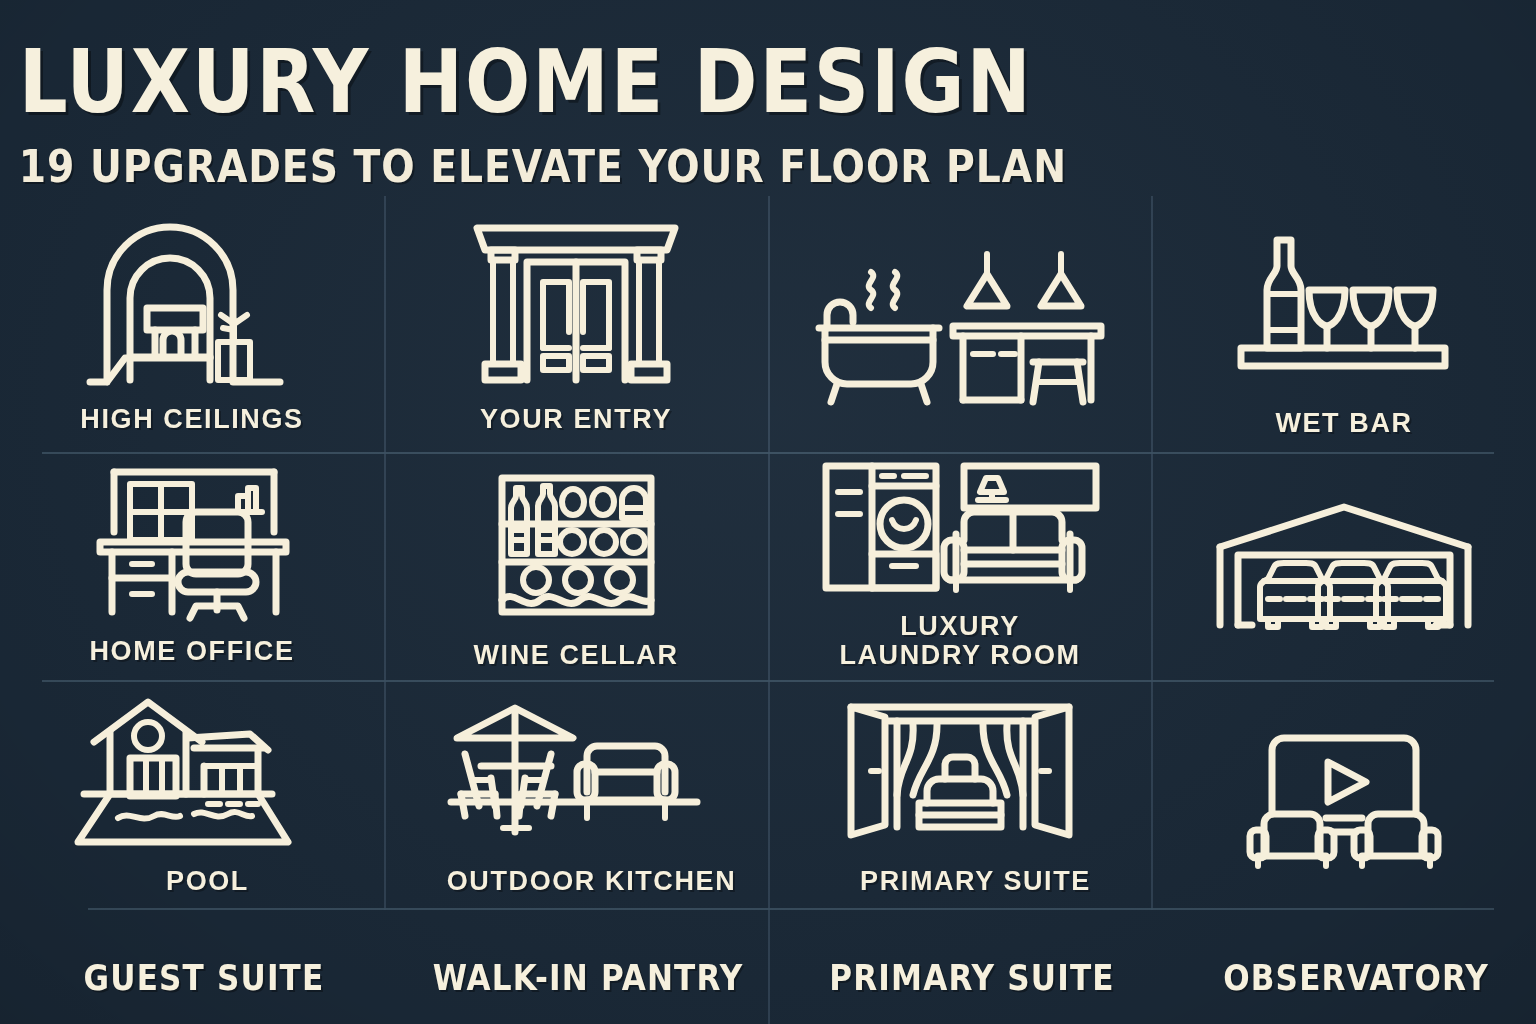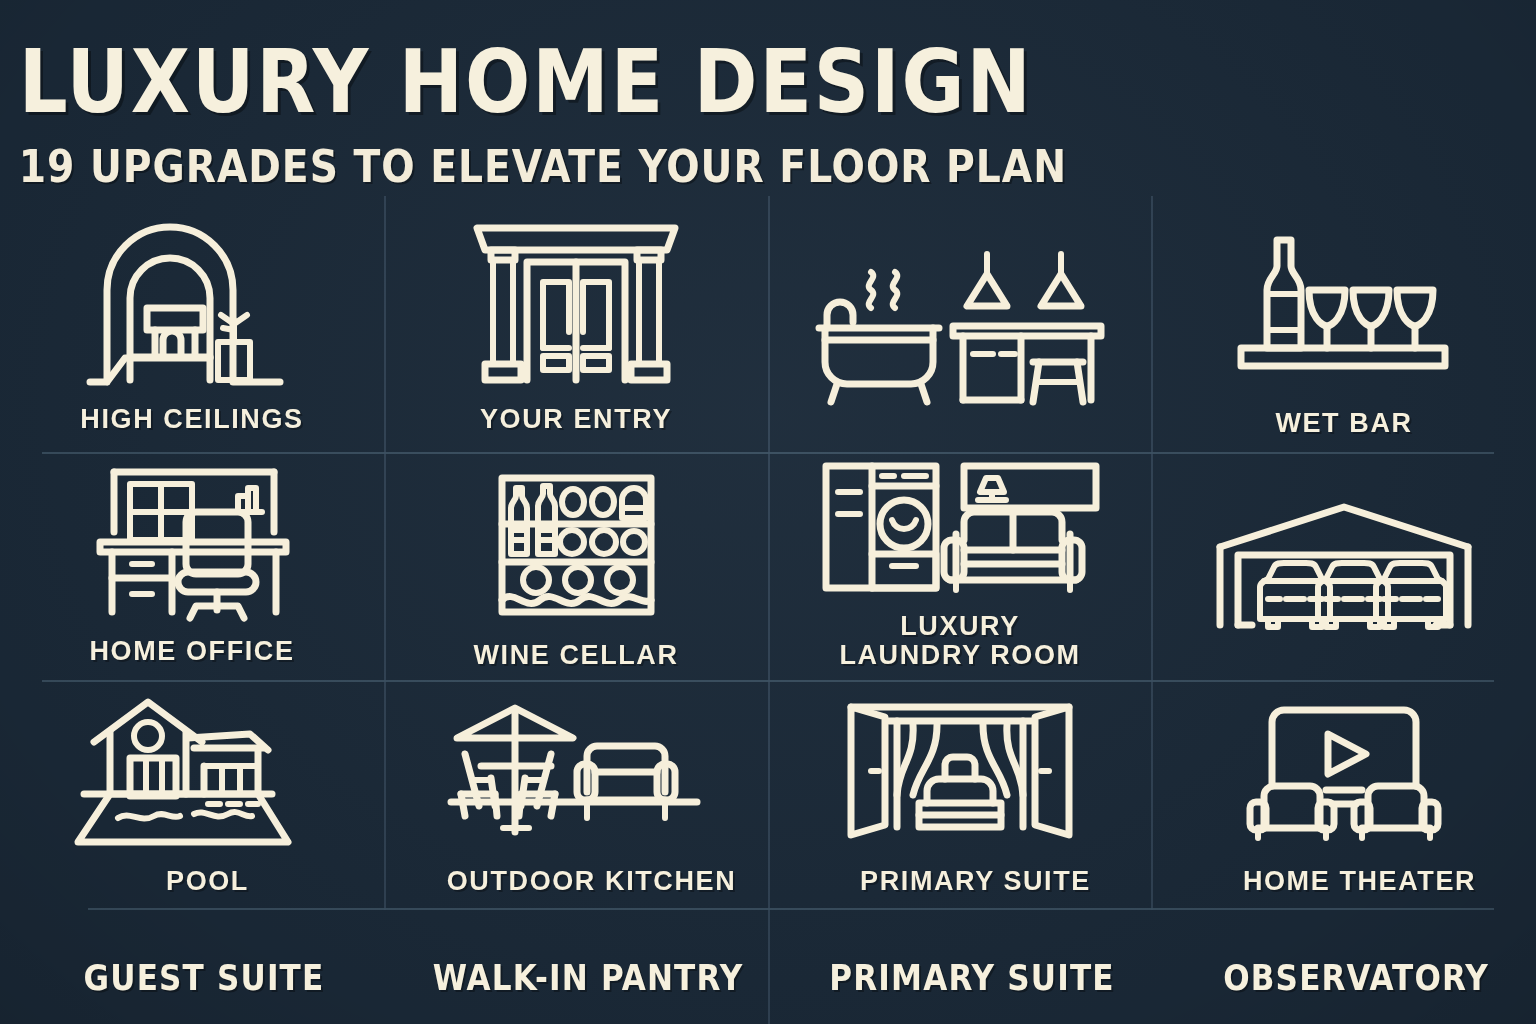--- a/index.html
+++ b/index.html
@@ -410,21 +410,20 @@
         <path class="stroke" d="M14 122 L82 122"></path>
         <path class="stroke stroke-thin" d="M14 122 L14 132 M82 122 L82 132"></path>
         <path class="stroke" d="M124 122 L124 90 A10 10 0 0 1 134 80 L170 80 A10 10 0 0 1 180 90 L180 122"></path>
         <rect class="stroke" x="110" y="96" width="16" height="28" rx="6"></rect>
         <rect class="stroke" x="178" y="96" width="16" height="28" rx="6"></rect>
         <path class="stroke" d="M118 122 L186 122"></path>
         <path class="stroke stroke-thin" d="M118 122 L118 132 M186 122 L186 132"></path>
         <path class="stroke" d="M82 84 L118 84 M88 98 L112 98"></path>
       </svg>
     </div>
-    <div class="cell-label">HOME THEATER</div>
   </div>
 </div>
 
 <div class="bottom-row">
   <div class="bottom-item">GUEST SUITE</div>
   <div class="bottom-item">WALK-IN PANTRY</div>
   <div class="bottom-item">PRIMARY SUITE</div>
   <div class="bottom-item">OBSERVATORY</div>
 </div>
 

